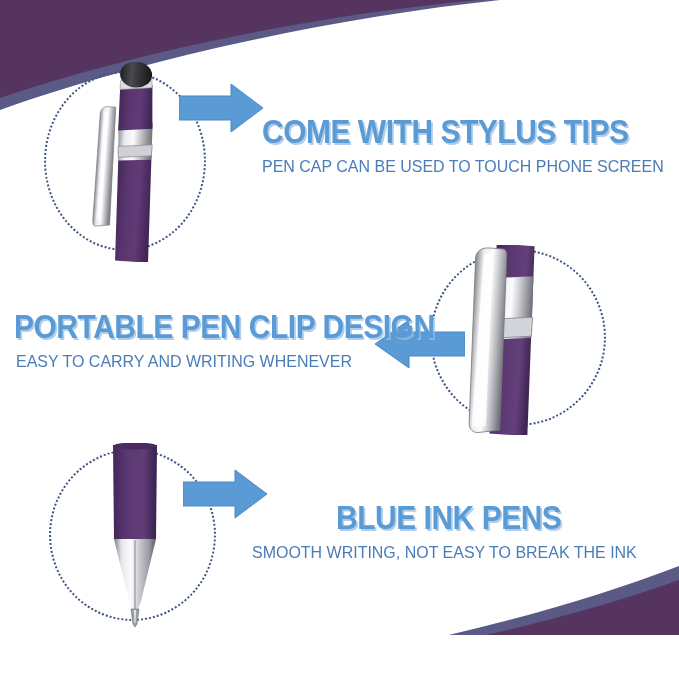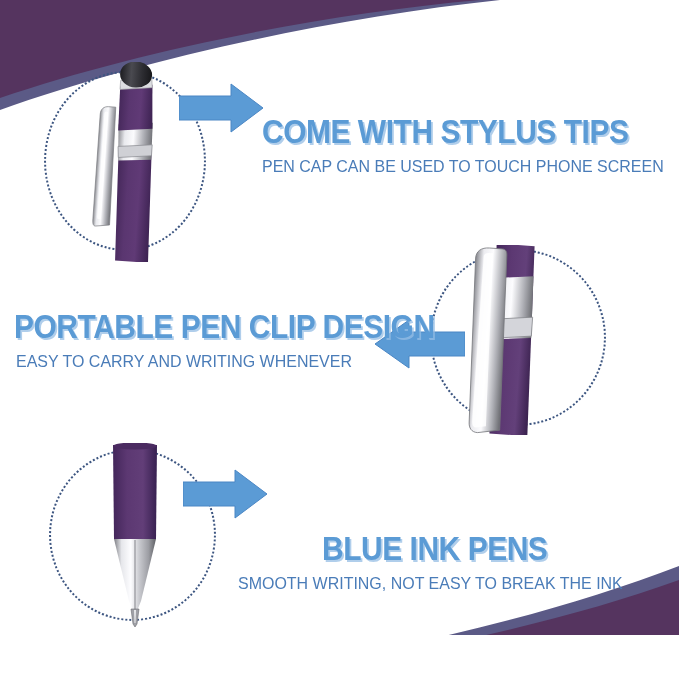--- a/index.html
+++ b/index.html
@@ -76,21 +76,21 @@
   }
 
   #block-1 { left: 262px; top: 114px; transform-origin: left top; }
   #block-1 .feature-title { transform-origin: left center; }
   #block-1 .feature-sub   { transform-origin: left center; }
 
   #block-2 { left: 14px; top: 309px; transform-origin: left top; }
   #block-2 .feature-title { transform-origin: left center; }
   #block-2 .feature-sub   { transform-origin: left center; margin-left: 2px; }
 
-  #block-3 { left: 322px; top: 500px; transform-origin: left top; margin-top: 31px; }
+  #block-3 { left: 336px; top: 500px; transform-origin: left top; }
   #block-3 .feature-title { transform-origin: left center; }
   #block-3 .feature-sub   { transform-origin: left center; margin-left: -84px; }
 </style>
 </head>
 <body>
 
 <div id="infographic">
 
   <svg class="swoosh-layer" viewBox="0 0 679 679" xmlns="http://www.w3.org/2000/svg">
 

